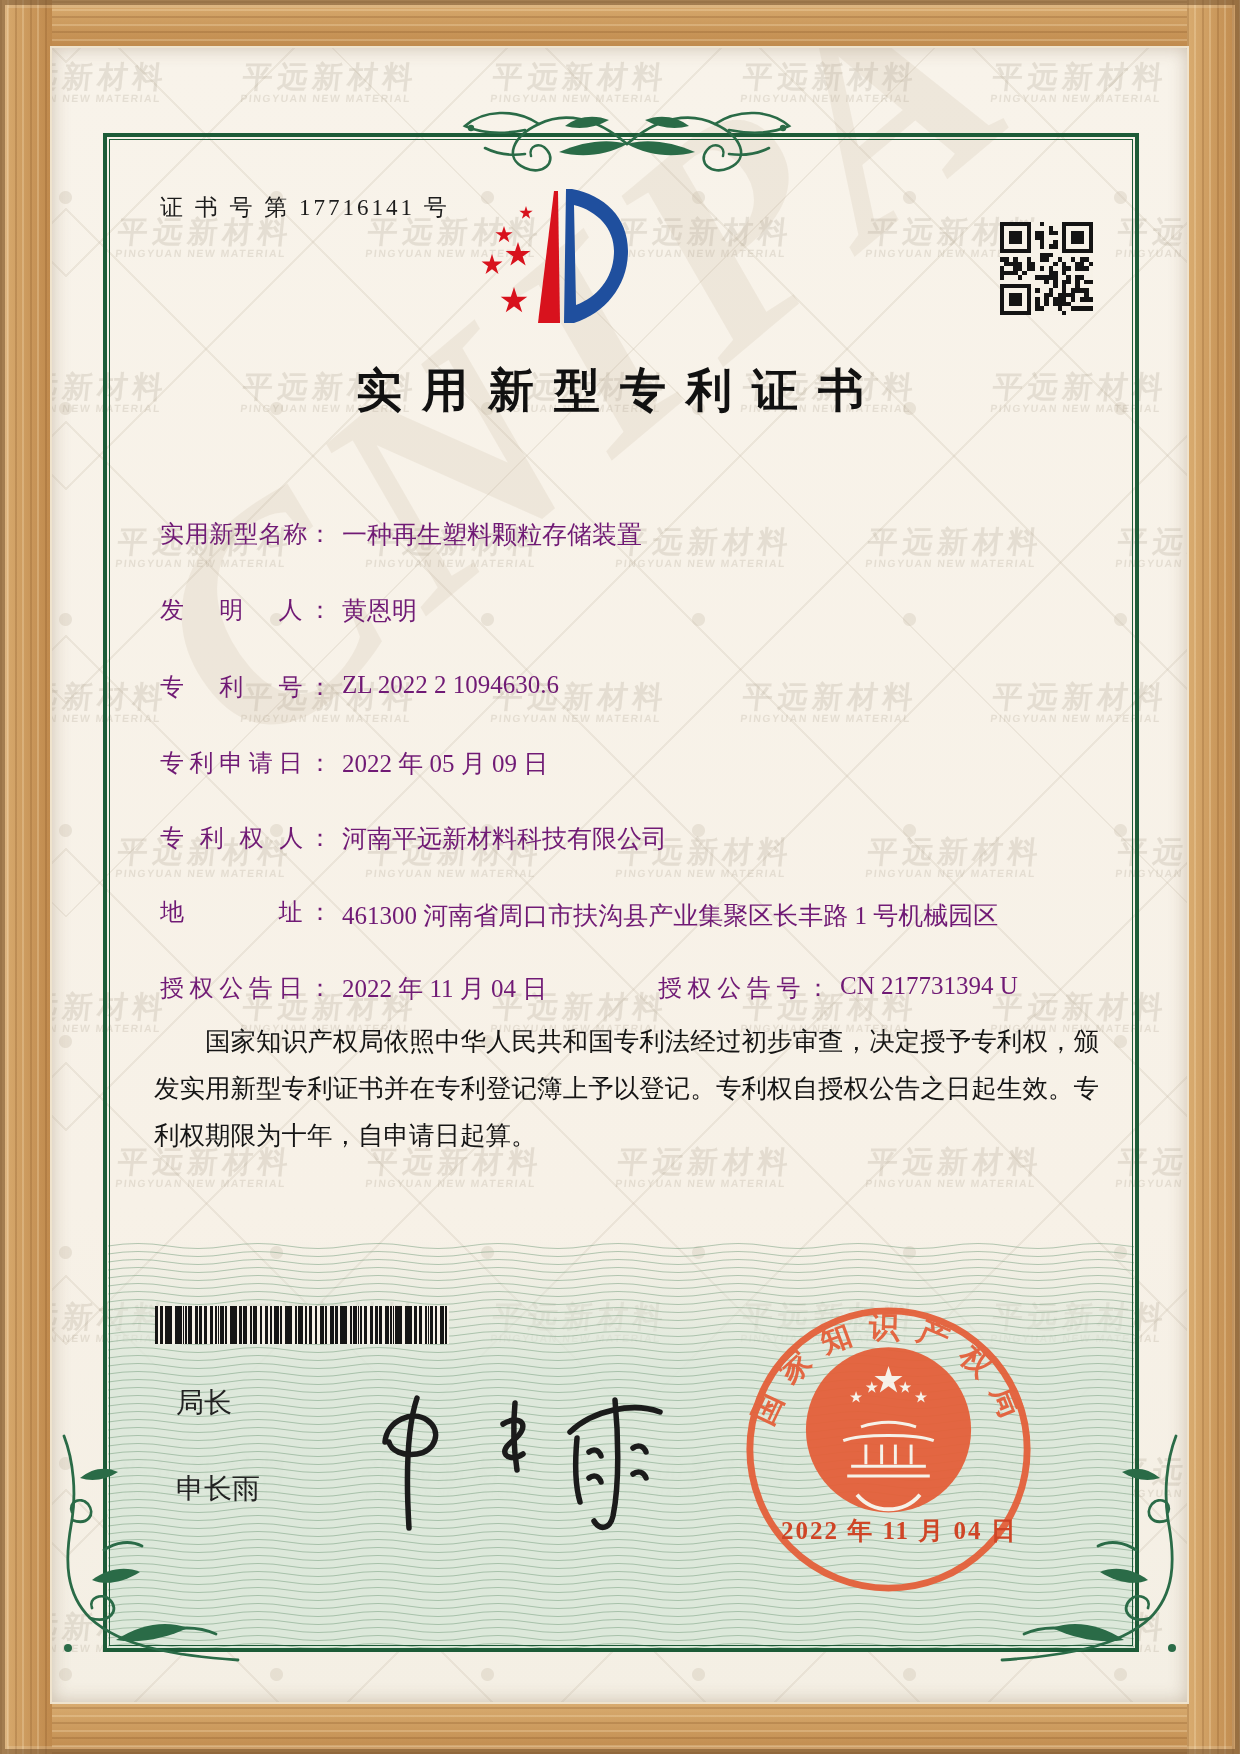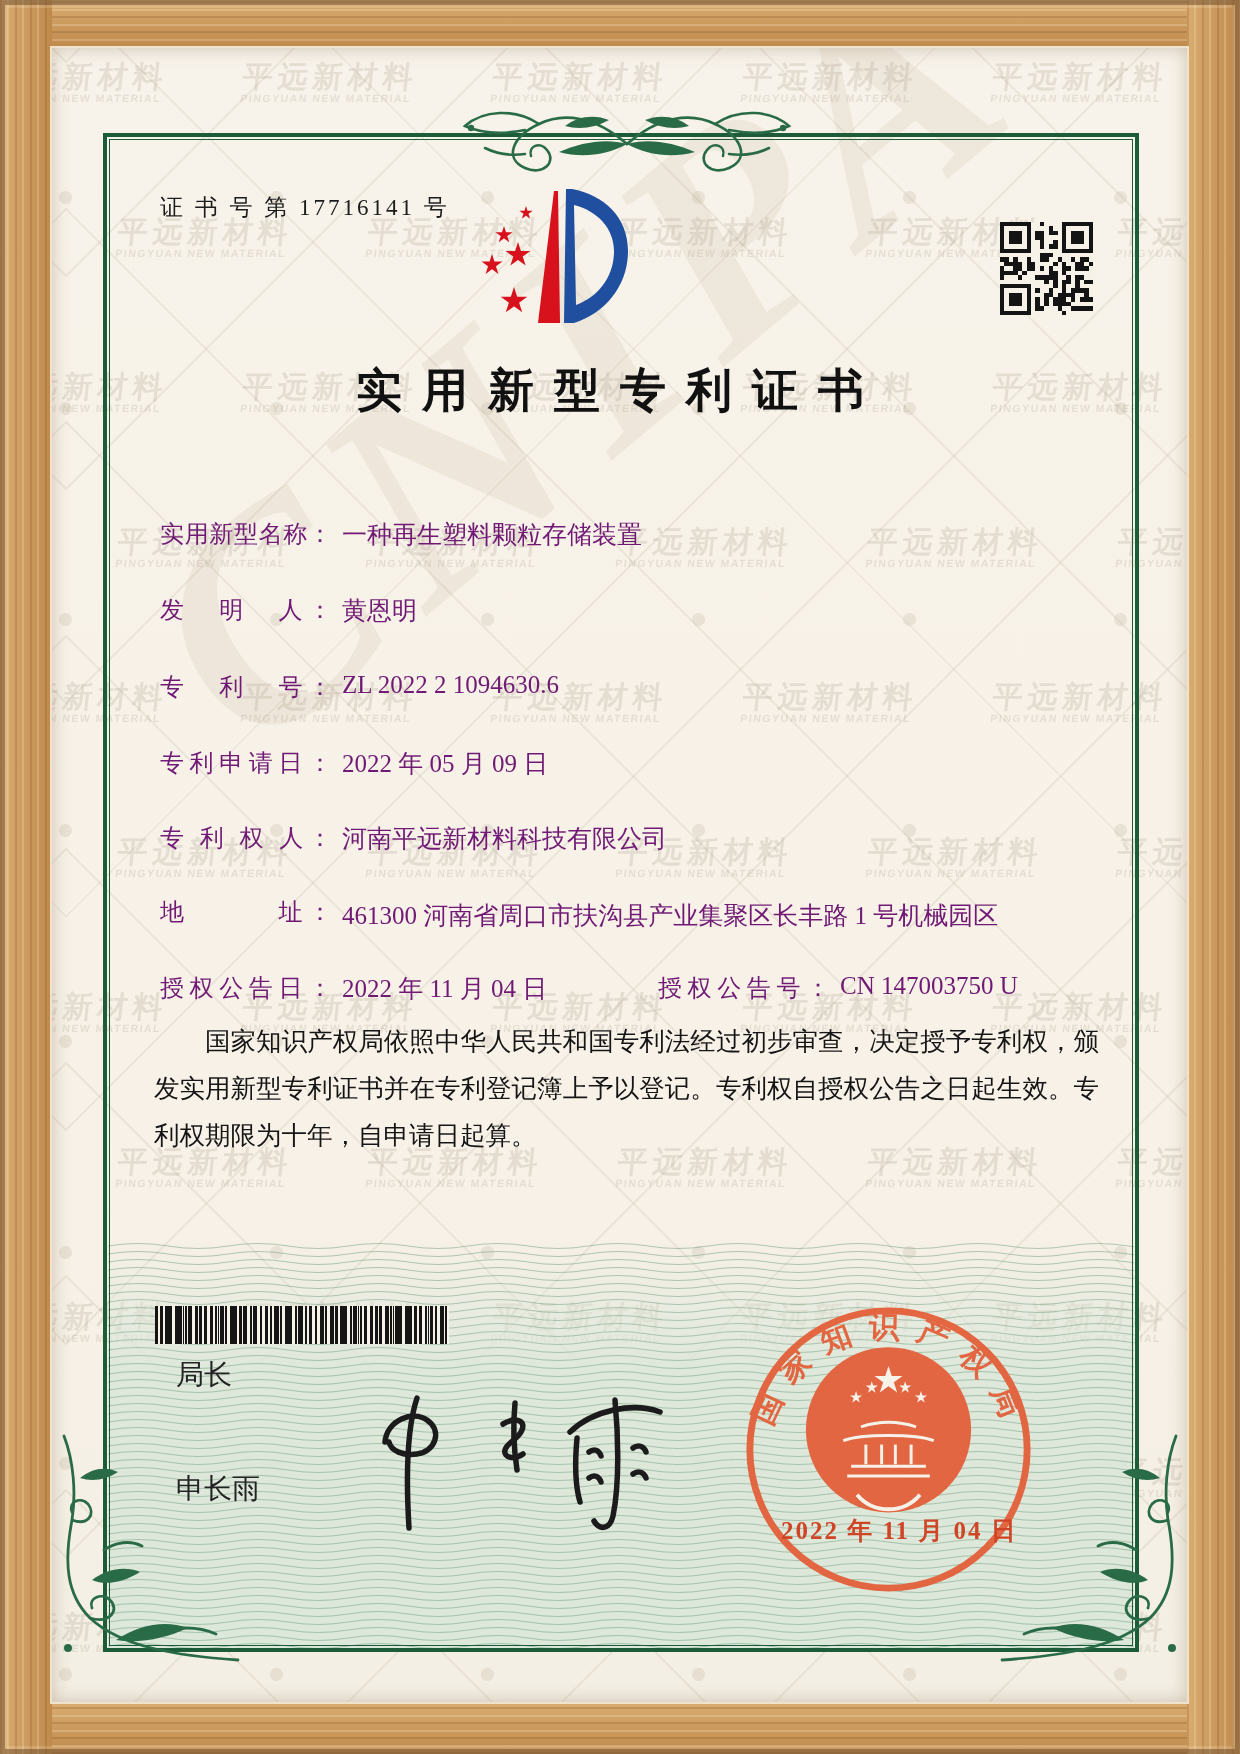--- a/index.html
+++ b/index.html
@@ -48,21 +48,21 @@
   .r1{top:518px;} .r2{top:594px;} .r3{top:671px;} .r4{top:747px;} .r5{top:822px;}
   .r6{top:896px;white-space:normal;width:940px;}
   .r6 .fvalue{display:inline-block;width:716px;white-space:normal;line-height:40px;vertical-align:top;}
   .r7{top:972px;} .grant-no{position:absolute;left:498px;top:0;white-space:nowrap;}
   .bodytext{left:154px;top:1018px;width:945px;font-size:25.5px;line-height:47px;text-align:justify;color:#151515;}
   .bodytext p{margin:0;text-indent:2em;}
   .barcode{left:155px;top:1306px;width:294px;height:38px;background-color:#f7f2e8;background-image:
      repeating-linear-gradient(90deg,#151515 0 2px,rgba(0,0,0,0) 2px 5px),
      repeating-linear-gradient(90deg,#151515 0 1px,rgba(0,0,0,0) 1px 7px),
      repeating-linear-gradient(90deg,#151515 0 3px,rgba(0,0,0,0) 3px 11px);}
-  .signer-title{left:176px;top:1356px;font-size:28px;color:#222;}
+  .signer-title{left:176px;top:1384px;font-size:28px;color:#222;}
   .signer-name{left:176px;top:1470px;font-size:28px;color:#222;}
   .pagefoot{left:120px;top:1598px;width:1000px;text-align:center;font-size:22px;letter-spacing:2px;color:#222;}
   .contnote{left:120px;top:1676px;width:1000px;text-align:center;font-size:23px;letter-spacing:2px;color:#1a1a1a;}
   .sealdate{left:781px;top:1514px;font-size:25px;letter-spacing:2px;color:#cf4526;font-weight:bold;z-index:6;}
   .seal-svg{left:741px;top:1302px;z-index:5;opacity:.95;}
   .sig-svg{left:365px;top:1390px;z-index:4;}
 </style>
 </head>
 <body>
 
@@ -564,21 +564,21 @@
   </div>
   <div class="abs frow r5">
     <span class="flabel">专 利 权 人：</span><span class="fvalue">河南平远新材料科技有限公司</span>
   </div>
   <div class="abs frow r6">
     <span class="flabel">地　　　址：</span><span class="fvalue">461300 河南省周口市扶沟县产业集聚区长丰路 1 号机械园区</span>
   </div>
   <div class="abs frow r7">
     <span class="flabel">授权公告日：</span><span class="fvalue">2022 年 11 月 04 日</span>
     <span class="grant-no">
-      <span class="flabel">授权公告号：</span><span class="fvalue">CN 147003750 U</span>
+      <span class="flabel">授权公告号：</span><span class="fvalue">CN 217731394 U</span>
     </span>
   </div>
 
   <div class="abs bodytext">
     <p>国家知识产权局依照中华人民共和国专利法经过初步审查，决定授予专利权，颁发实用新型专利证书并在专利登记簿上予以登记。专利权自授权公告之日起生效。专利权期限为十年，自申请日起算。</p>
   </div>
 
   <div class="abs barcode"></div>
 
   <div class="abs signer-title">局长</div>

